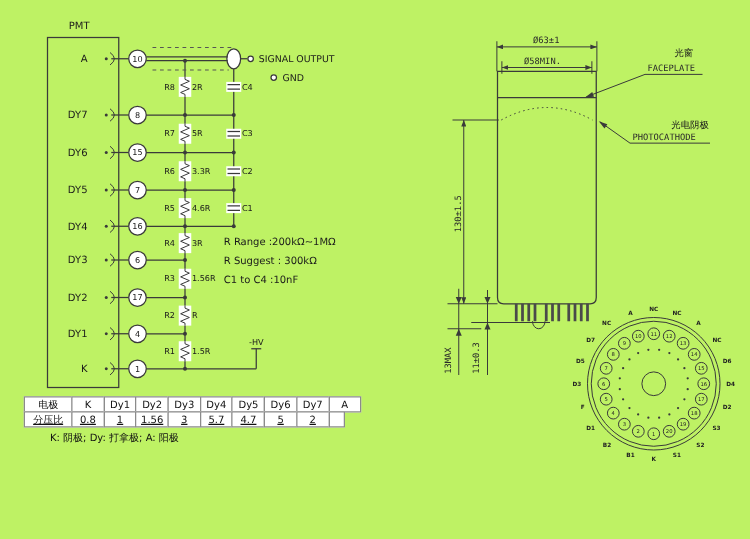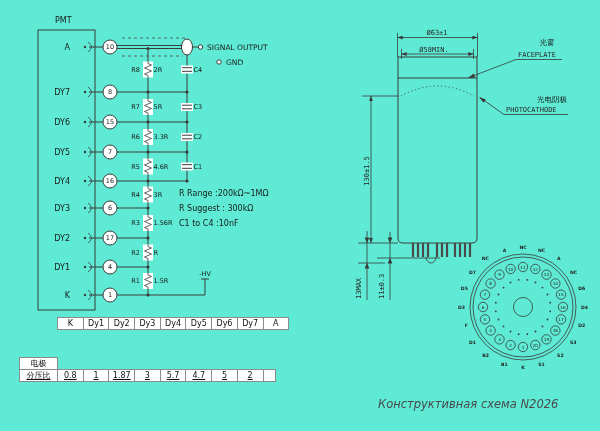--- a/index.html
+++ b/index.html
@@ -1,16 +1,16 @@
 <!DOCTYPE html>
 <html><head>
 <meta charset="utf-8">
 <style>
   html,body{margin:0;padding:0;background:#fff;}
-  #screen{position:relative;width:600px;height:431px;background:#5eead4;overflow:hidden;
+  #screen{position:relative;width:600px;height:431px;background:#bef264;overflow:hidden;
           font-family:"DejaVu Sans",sans-serif;}
   svg{position:absolute;left:0;top:0;}
   svg text{font-family:"DejaVu Sans",sans-serif;fill:#1a1a1a;}
   .ln{stroke:#3a3a3a;stroke-width:1;fill:none;}
   .lnt{stroke:#3a3a3a;stroke-width:0.8;fill:none;}
   .lnw{stroke:#3a3a3a;stroke-width:1;fill:#fff;}
   .dash{stroke:#555;stroke-width:0.9;stroke-dasharray:3 3;fill:none;}
   .dotf{fill:#3a3a3a;}
   .lbl{font-size:8px;}
   .pin{font-size:6.5px;}
@@ -18,21 +18,21 @@
   .note8{font-size:8px;}
   .dim{font-family:"DejaVu Sans Mono",monospace;font-size:7px;fill:#2a2a2a;}
   .cjk{font-size:7.5px;fill:#1a1a1a;}
   .socklbl{font-size:4.6px;font-weight:bold;fill:#222;}
   .socknum{font-size:4.2px;fill:#222;}
   .htable{position:absolute;left:20px;top:317px;font-size:8px;color:#111;}
   .trow{display:flex;}
   .tcell{box-sizing:border-box;border:1px solid #8b8b8b;height:13px;line-height:11px;
          text-align:center;margin-left:-1px;background:#fff;}
   .trow:nth-child(2) .tcell{margin-top:-1px;text-decoration:underline;}
-  .tc-label{width:39px;margin-top:40px;}
+  .tc-label{width:39px;}
   .tc-el{width:26.7px;}
   .tc-half{width:13.4px;}
   .notes{position:absolute;left:40px;font-size:8px;color:#111;}
   .caption{position:absolute;font-style:italic;font-size:11.5px;color:#4a4a4a;}
 </style>
 </head>
 <body>
 
 <div id="screen">
 
@@ -443,25 +443,25 @@
       <div class="tcell tc-el">Dy4</div>
       <div class="tcell tc-el">Dy5</div>
       <div class="tcell tc-el">Dy6</div>
       <div class="tcell tc-el">Dy7</div>
       <div class="tcell tc-el">A</div>
     </div>
     <div class="trow">
       <div class="tcell tc-label">分压比</div>
       <div class="tcell tc-el">0.8</div>
       <div class="tcell tc-el">1</div>
-      <div class="tcell tc-el">1.87</div>
+      <div class="tcell tc-el">1.56</div>
       <div class="tcell tc-el">3</div>
       <div class="tcell tc-el">5.7</div>
       <div class="tcell tc-el">4.7</div>
       <div class="tcell tc-el">5</div>
       <div class="tcell tc-el">2</div>
       <div class="tcell tc-half"></div>
     </div>
   </div>
 
-
-  <div class="caption" style="left:378px;top:397px;">Конструктивная схема N2026</div>
+  <div class="notes" style="top:345px;">K: 阴极; Dy: 打拿极; A: 阳极</div>
+
 </div>
 
 </body></html>

